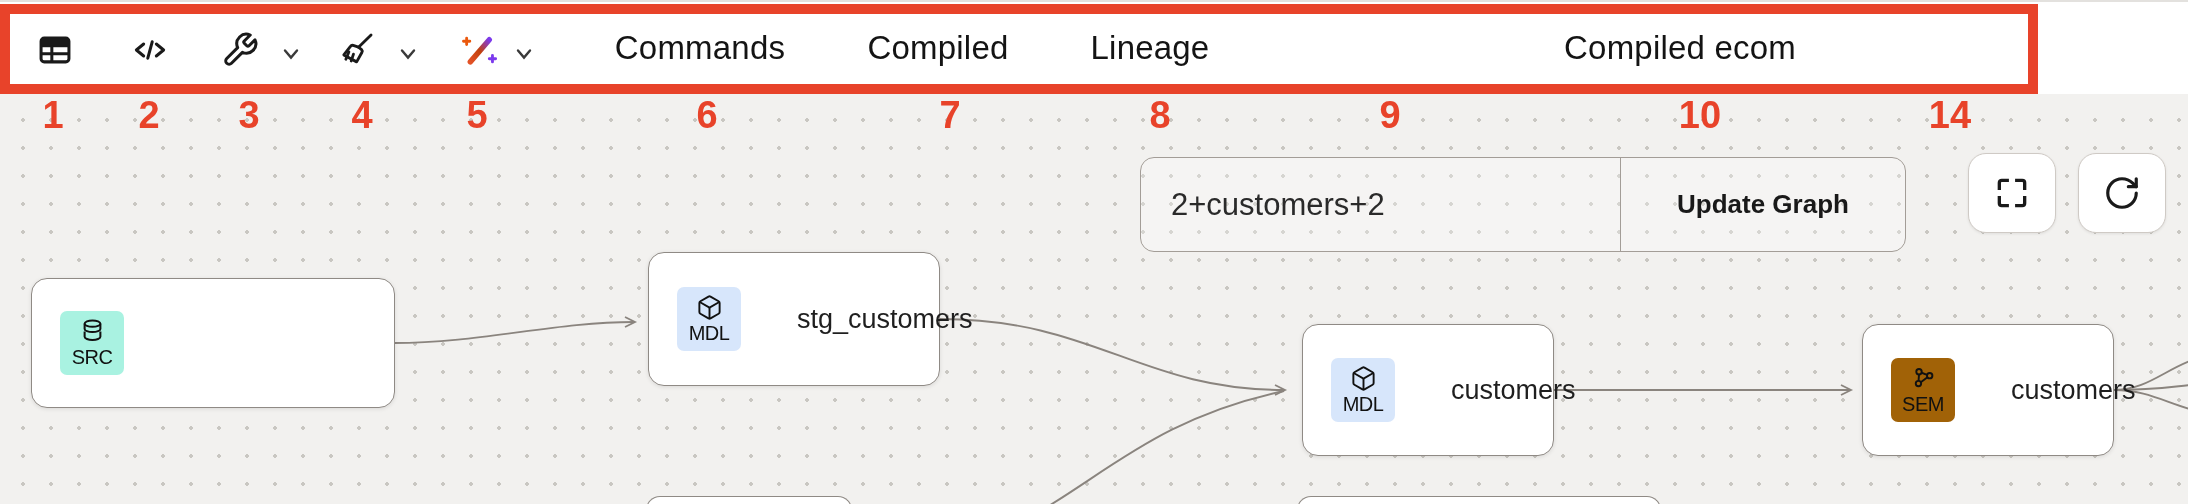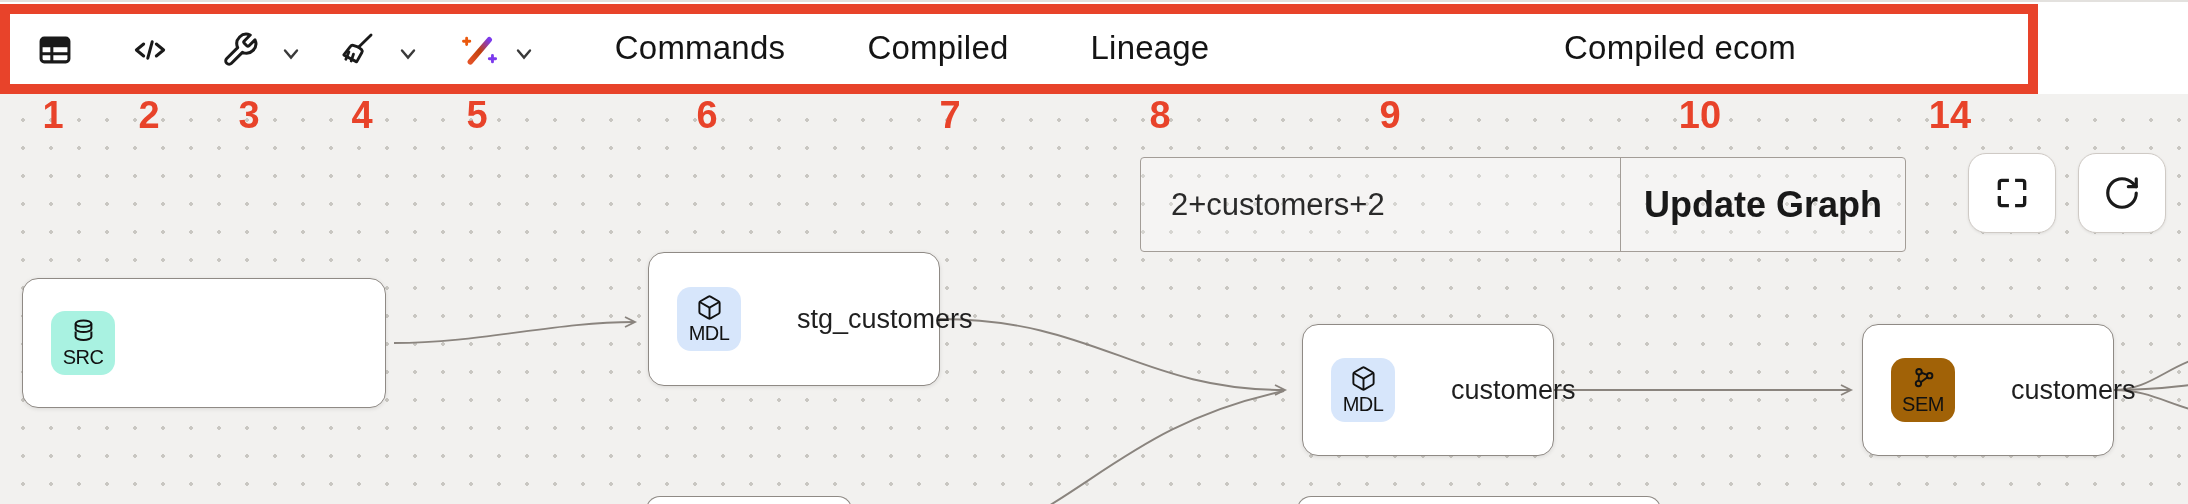--- a/index.html
+++ b/index.html
@@ -24,35 +24,35 @@
   .canvas { position:absolute; left:0; top:94px; width:2188px; height:410px; overflow:hidden;
     background-color:#f2f1ef;
     background-image:radial-gradient(circle, #c9c7c2 1.6px, transparent 1.7px);
     background-size:28px 28px; background-position:9px 12px; }
   .num { position:absolute; top:0px; transform:translateX(-50%);
     font-size:38px; font-weight:bold; color:var(--red); }
   svg.edges { position:absolute; left:0; top:0; width:2188px; height:410px; }
 
   .node { position:absolute; background:#ffffff; border:1.8px solid #8f8a85; border-radius:16px;
     box-shadow:0 1px 4px rgba(0,0,0,.10); display:flex; align-items:center; cursor:pointer; }
-  .badge { width:64px; height:64px; border-radius:14px; margin-left:28px; flex:0 0 auto;
+  .badge { width:64px; height:64px; border-radius:7px; margin-left:28px; flex:0 0 auto;
     display:flex; flex-direction:column; align-items:center; justify-content:center; }
   .badge svg { width:27px; height:27px; display:block; }
   .badge .badge-label { font-size:20px; font-weight:500; color:#111; margin-top:1px; letter-spacing:-0.5px; }
   .node .node-label { font-size:27px; color:#1f1f1f; margin:0 34px 0 56px; white-space:nowrap; }
   .partial-node { position:absolute; height:18px; background:#fff; border:1.8px solid #8f8a85;
     border-radius:14px 14px 0 0; border-bottom:none; }
 
   
   .graph-control { position:absolute; left:1140px; top:63px; width:766px; height:95px;
-    border:1.8px solid #a39d97; border-radius:4px; display:flex; background:rgba(255,255,255,.25); }
+    border:1.8px solid #a39d97; border-radius:14px; display:flex; background:rgba(255,255,255,.25); }
   .graph-search { flex:1; display:flex; align-items:center; padding-left:30px;
     font-size:31px; color:#2a2a2a; border-right:1.8px solid #a39d97; }
   .update-graph { width:284px; display:flex; align-items:center; justify-content:center;
-    font-size:36px; font-weight:bold; color:#191919; cursor:pointer; white-space:nowrap; }
+    font-size:26px; font-weight:bold; color:#191919; cursor:pointer; white-space:nowrap; }
 
   .ctl-btn { position:absolute; top:59px; width:88px; height:80px; background:#fff;
     border:1.8px solid #cfcac5; border-radius:18px; box-shadow:0 1px 3px rgba(0,0,0,.08);
     display:flex; align-items:center; justify-content:center; cursor:pointer; }
   .ctl-btn svg { width:38px; height:38px; }
 
   :root { --red:#e8432a; }
 </style>
 </head>
 <body>
@@ -174,21 +174,21 @@
         <path d="M9 20H5.5 A1.5 1.5 0 0 1 4 18.5 V15"></path>
       </svg>
     </div>
     <div class="ctl-btn" style="left:2078px">
       <svg viewBox="0 0 24 24" fill="none" stroke="#1a1a1a" stroke-width="2" stroke-linecap="round" stroke-linejoin="round">
         <path d="M21 12a9 9 0 1 1-9-9c2.52 0 4.93 1 6.74 2.74L21 8"></path>
         <path d="M21 3v5h-5"></path>
       </svg>
     </div>
 
-    <div class="node" style="left:22px; top:184px; width:364px; height:130px">
+    <div class="node" style="left:31px; top:184px; width:364px; height:130px">
       <div class="badge" style="background:#a9f2e1">
         <svg viewBox="0 0 24 24" fill="none" stroke="#111" stroke-width="1.8">
           <ellipse cx="12" cy="5" rx="7" ry="2.8"></ellipse>
           <path d="M5 5v4.7c0 1.55 3.13 2.8 7 2.8s7-1.25 7-2.8V5"></path>
           <path d="M5 9.7v4.7c0 1.55 3.13 2.8 7 2.8s7-1.25 7-2.8V9.7" transform="translate(0,2.3)"></path>
         </svg>
         <div class="badge-label">SRC</div>
       </div>
     </div>
 

